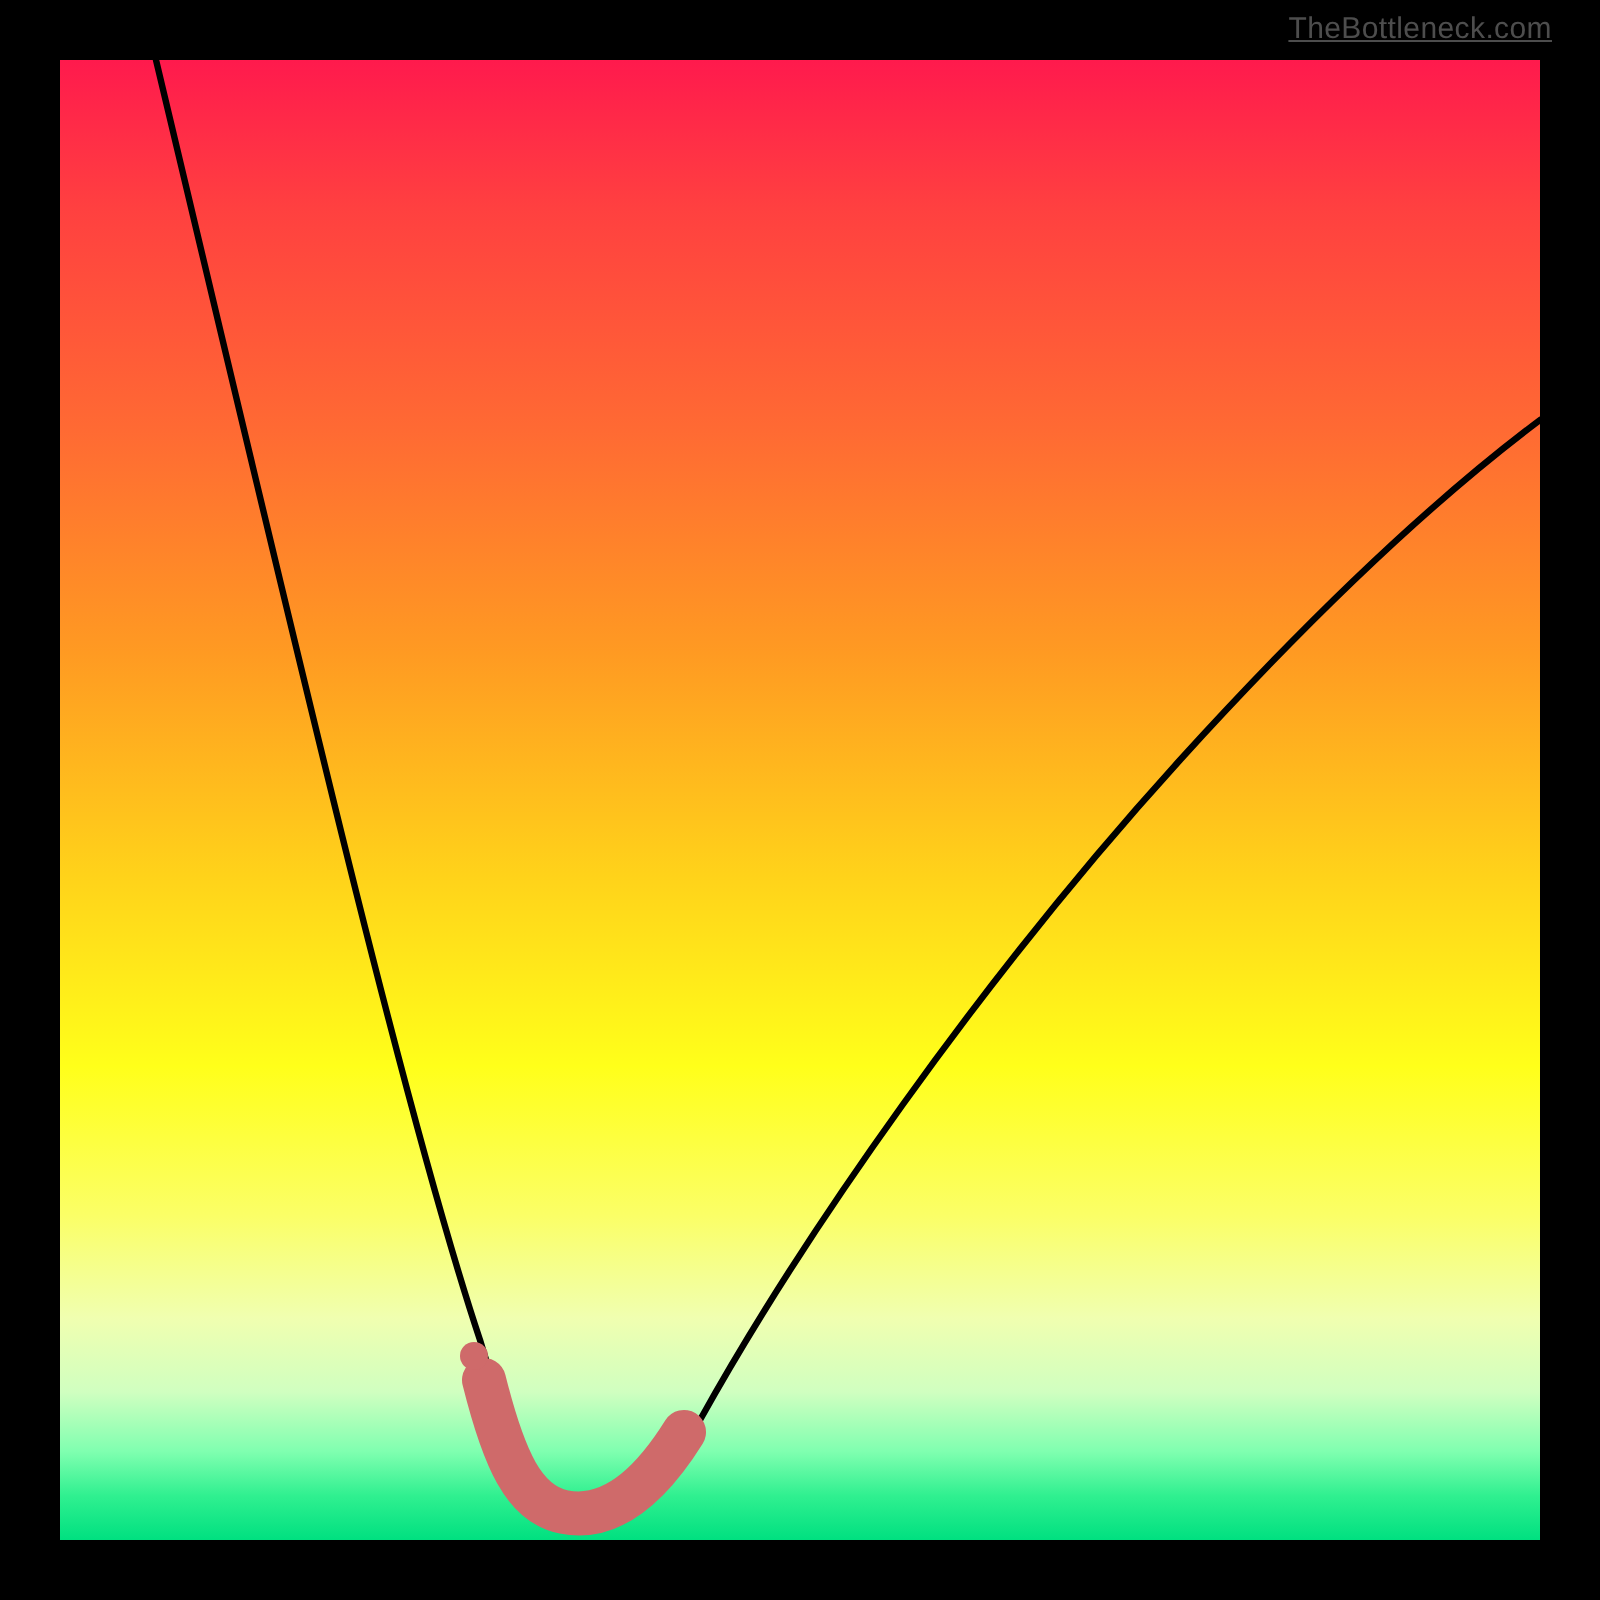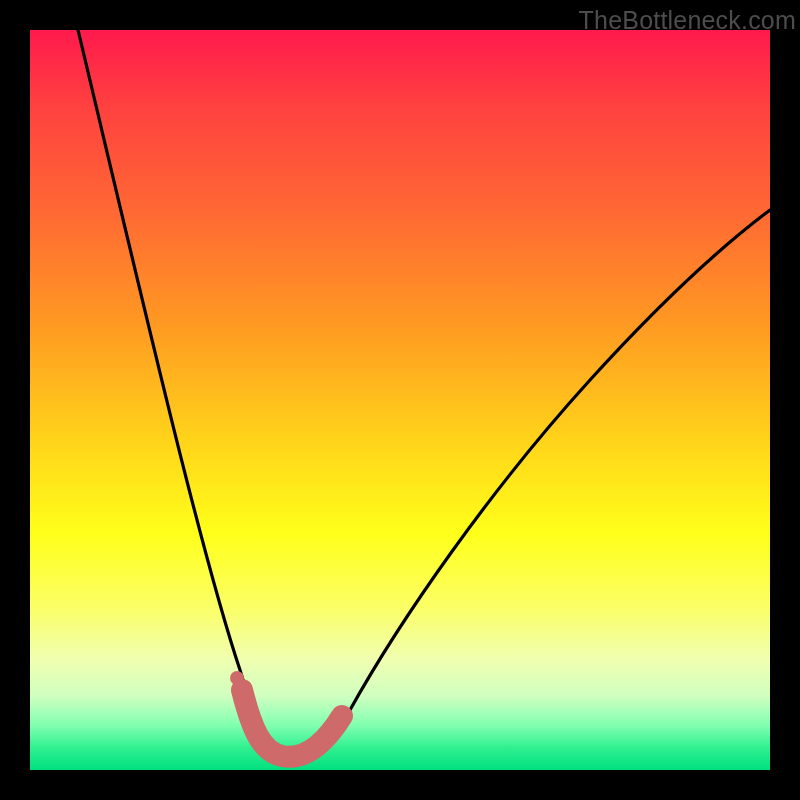--- a/index.html
+++ b/index.html
@@ -28,25 +28,26 @@
       #f0ffb0 85%,
       #d0ffc0 90%,
       #80ffb0 94%,
       #30f090 97%,
       #00e080 100%
     );
   }
   .watermark {
     position: absolute;
     top: 6px;
-    right: 4px;
+    right: 24px;
     color: #4d4d4d;
-    font-size: 25px;
+    font-size: 15px;
     letter-spacing: 0.2px;
     font-weight: 500;
+    text-decoration: underline;
   }
   svg.curve {
     position: absolute;
     left: 0;
     top: 0;
     width: 740px;
     height: 740px;
   }
 </style>
 </head>

